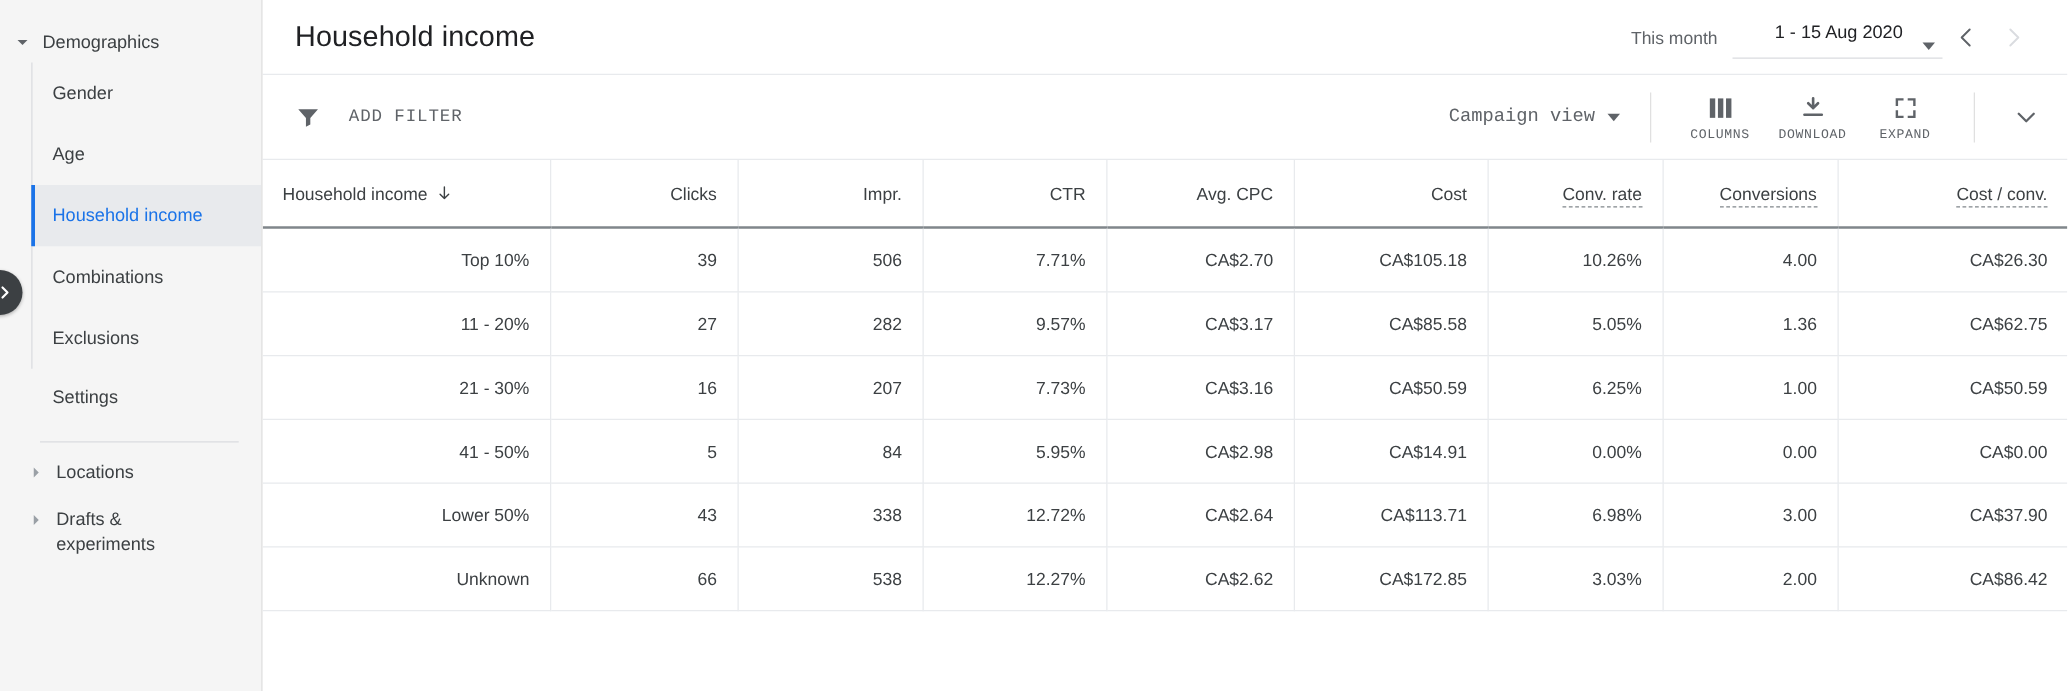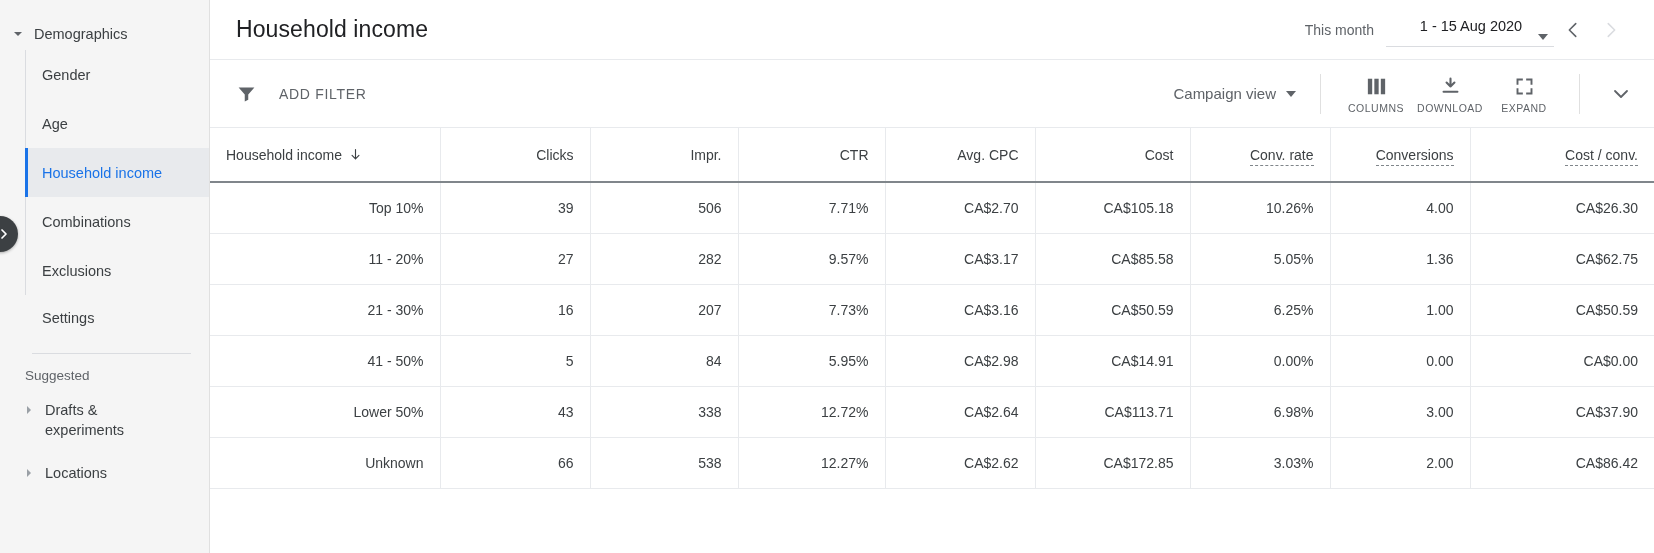--- a/index.html
+++ b/index.html
@@ -146,20 +146,21 @@
   }
   .nav-arrow.disabled { color: #dadce0; }
 
   
   .toolbar {
     height: 68px; min-height: 68px;
     display: flex; align-items: center;
     padding: 0 10px 0 26px;
     background: #fff;
     border-bottom: 1px solid #e8eaed;
+    font-family: Liberation Mono, monospace;
   }
   .filter-icon { margin-right: 22px; display: flex; align-items: center; cursor: pointer; }
   .add-filter {
     font-size: 14px; color: #5f6368; letter-spacing: .7px;
     cursor: pointer; font-weight: 400;
   }
   .toolbar-right { margin-left: auto; display: flex; align-items: center; }
   .view-select {
     display: flex; align-items: center;
     font-size: 15px; color: #5f6368;
@@ -255,30 +256,29 @@
         <span>Exclusions</span>
       </div>
     </div>
 
     <div class="subnav-item" style="margin-left:25px;padding-left:17px;height:46px;">
       <span>Settings</span>
     </div>
 
     <div class="nav-divider"></div>
 
-    <div class="nav-section-label">Suggested</div>
+
+    <div class="nav-leaf" style="padding-top:14px;">
+      <span class="caret-right"></span>
+      <span class="nav-leaf-label">Locations</span>
+    </div>
 
     <div class="nav-leaf">
       <span class="caret-right"></span>
       <span class="nav-leaf-label" style="max-width:100px;">Drafts &amp; experiments</span>
-    </div>
-
-    <div class="nav-leaf" style="padding-top:14px;">
-      <span class="caret-right"></span>
-      <span class="nav-leaf-label">Locations</span>
     </div>
   </nav>
 
   <section class="main">
 
     <header class="page-header">
       <h1 class="page-title">Household income</h1>
 
       <div class="header-right">
         <span class="date-preset">This month</span>

